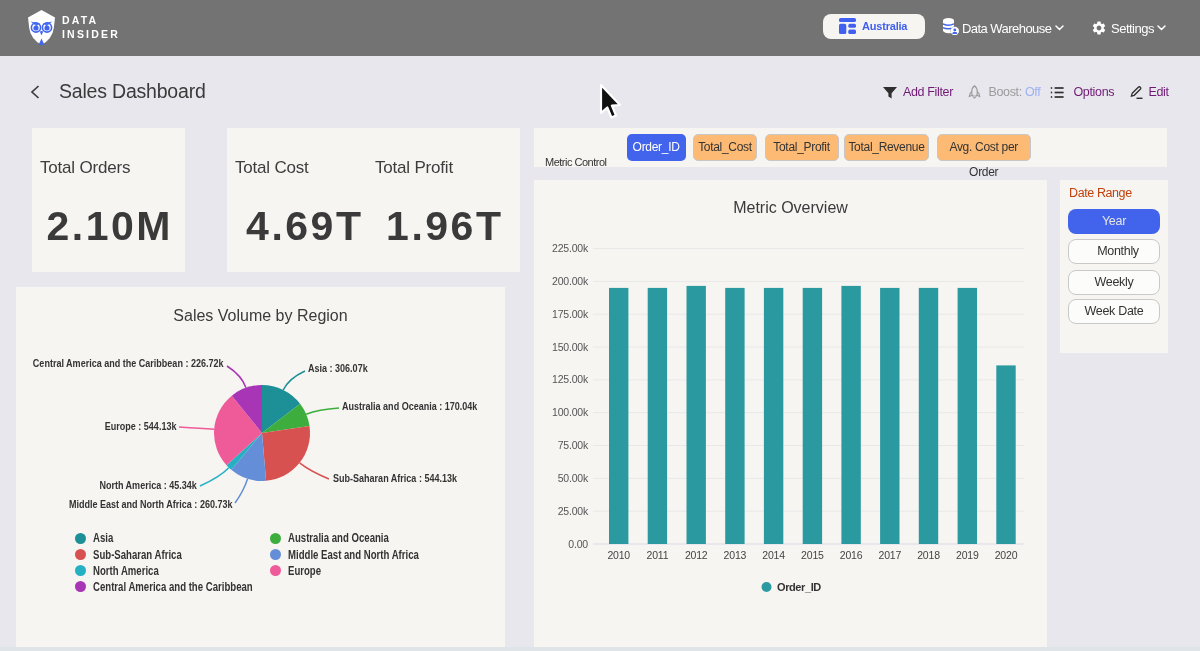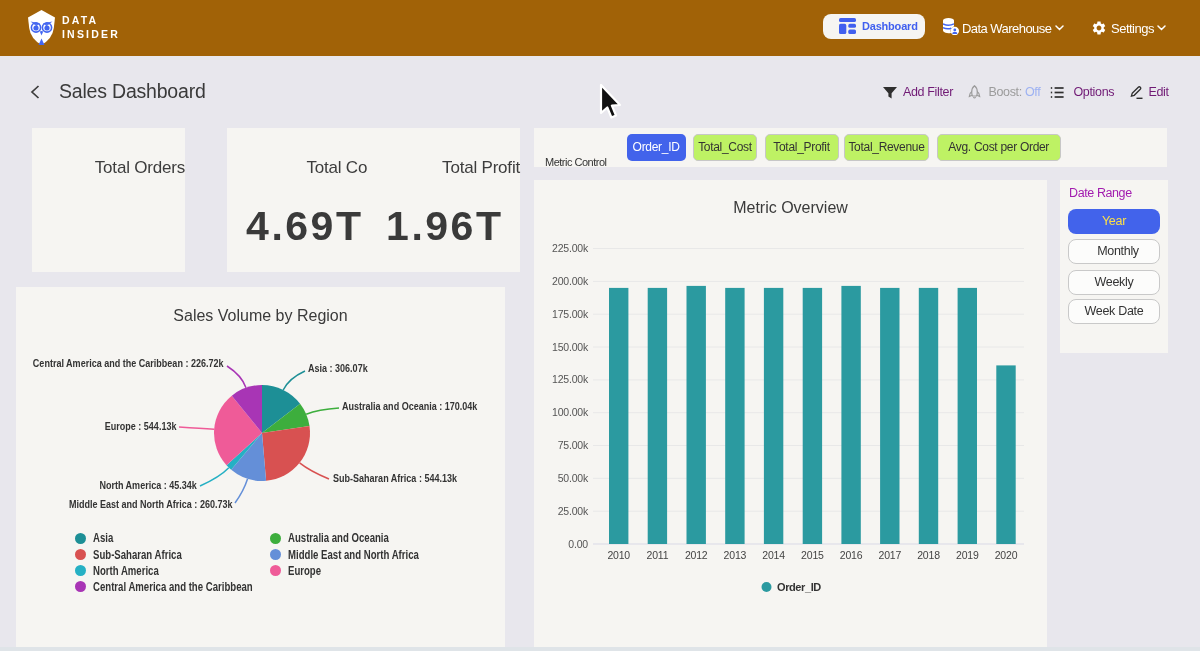--- a/index.html
+++ b/index.html
@@ -1,39 +1,39 @@
 <!DOCTYPE html>
 <html><head>
 <meta charset="utf-8">
 <style>
 * { margin:0; padding:0; box-sizing:border-box; }
 html,body { width:1200px; height:651px; overflow:hidden; }
 body { background:#e8e7ed; font-family:"Liberation Sans", sans-serif; position:relative; }
 .abs { position:absolute; }
-#topbar { position:absolute; left:0; top:0; width:1200px; height:56px; background:#a16207; }
+#topbar { position:absolute; left:0; top:0; width:1200px; height:56px; background:#737373; }
 #logotext { position:absolute; left:62px; top:14px; color:#fff; font-size:10.5px; font-weight:bold; letter-spacing:2.2px; line-height:13.5px; }
 #dashbtn { position:absolute; left:823px; top:13.5px; width:102px; height:25px; background:#f6f5f2; border-radius:8px; }
 #dashbtn span { position:absolute; left:39px; top:6px; color:#4160ef; font-size:11px; font-weight:bold; letter-spacing:-0.2px; }
 .topitem { position:absolute; top:20.5px; color:#fff; font-size:13.5px; letter-spacing:-0.4px; }
 #pagetitle { position:absolute; left:59px; top:81.5px; color:#3a3a3a; font-size:19.5px; letter-spacing:-0.2px; line-height:19.5px; }
 .toolitem { position:absolute; top:85.5px; color:#701a75; font-size:12.5px; letter-spacing:-0.35px; line-height:12.5px; }
 .card { position:absolute; background:#f6f5f2; }
 .kpi { width:153px; height:144px; top:128px; }
-.kpi .t { position:absolute; top:31.3px; left:0; width:100%; text-align:right; font-size:17px; color:#3d3d3d; letter-spacing:-0.2px; line-height:17px; }
+.kpi .t { position:absolute; top:31.3px; left:0; width:100%; text-align:left; font-size:17px; color:#3d3d3d; letter-spacing:-0.2px; line-height:17px;padding-left:8px; }
 .kpi .v { position:absolute; top:77.6px; left:0; width:100%; text-align:center; font-size:41px; font-weight:bold; color:#3a3a3a; line-height:41px; letter-spacing:2.5px; text-indent:2.5px; }
 #metricbar { left:534px; top:128px; width:633px; height:39px; }
 #metricbar .lbl { position:absolute; left:11px; top:28px; font-size:11px; letter-spacing:-0.5px; color:#333; line-height:13.5px; }
-.chip { position:absolute; top:6px; height:27px; border-radius:5px; border:1px solid #c7c7c7; background:#bef264; color:#333; font-size:12px; letter-spacing:-0.3px; line-height:25px; text-align:center; }
+.chip { position:absolute; top:6px; height:27px; border-radius:5px; border:1px solid #c7c7c7; background:#fdba74; color:#333; font-size:12px; letter-spacing:-0.3px; line-height:25px; text-align:center; }
 .chip.sel { background:#4263eb; border-color:#4263eb; color:#fff; line-height:27px; border:none; }
 #piecard { left:16px; top:287px; width:489px; height:382px; }
 #barcard { left:534px; top:180px; width:513px; height:549px; }
 #datecard { left:1060px; top:180px; width:108px; height:173px; }
-#datecard .t { position:absolute; left:9px; top:6px; font-size:12.5px; letter-spacing:-0.4px; color:#a21caf; }
+#datecard .t { position:absolute; left:9px; top:6px; font-size:12.5px; letter-spacing:-0.4px; color:#c2410c; }
 .dbtn { position:absolute; left:8px; width:92px; height:25px; border-radius:8px; border:1px solid #c9c9c9; background:#fcfcfb; color:#333; font-size:12.5px; letter-spacing:-0.3px; text-align:center; line-height:23px; }
-.dbtn.sel { background:#4263eb; border-color:#4263eb; color:#fde047; line-height:25px; border:none; }
+.dbtn.sel { background:#4263eb; border-color:#4263eb; color:#e5e5e5; line-height:25px; border:none; }
 .ctitle { text-align:center; font-size:16px; color:#3a3a3a; line-height:16px; }
 .plab { position:absolute; font-size:11px; font-weight:bold; color:#333; white-space:nowrap; transform:scaleX(0.82); line-height:11px; }
 .pleg { position:absolute; font-size:12px; font-weight:bold; color:#333; white-space:nowrap; transform:scaleX(0.8); transform-origin:0 0; line-height:14px; }
 #bottomstrip { position:absolute; left:0; top:647px; width:1200px; height:4px; background:#dfe4e8; }
 svg text { font-family:"Liberation Sans", sans-serif; }
 </style>
 </head>
 <body>
 <div id="topbar">
   <svg class="abs" style="left:28px;top:10px" width="27" height="35" viewBox="0 0 27 35">
@@ -52,21 +52,21 @@
     <path d="M10.5 35 L13.5 28.5 L16.5 35 Z" fill="#4265f0"></path>
   </svg>
   <div id="logotext">DATA<br>INSIDER</div>
   <div id="dashbtn">
     <svg class="abs" style="left:16px;top:4.5px" width="17" height="16" viewBox="0 0 17 16">
       <rect x="0" y="0" width="17" height="4" rx="1.6" fill="#4160ef"></rect>
       <rect x="0" y="5.8" width="7.3" height="10.2" rx="1.6" fill="#4160ef"></rect>
       <rect x="9.3" y="5.8" width="7.7" height="4" rx="1.6" fill="#4160ef"></rect>
       <rect x="9.3" y="11.6" width="7.7" height="4.4" rx="1.6" fill="#4160ef"></rect>
     </svg>
-    <span>Dashboard</span>
+    <span>Australia</span>
   </div>
   <svg class="abs" style="left:943px;top:17.5px" width="16" height="17" viewBox="0 0 16 17">
     <g fill="#fff">
       <ellipse cx="5.5" cy="2.4" rx="5.5" ry="2.4"></ellipse>
       <path d="M0 2.4 L11 2.4 L11 8.2 Q9 9.4 8 11.5 L0 11.5 Z"></path>
       <path d="M0 11 L7.6 11 Q7.2 13.2 8 15 Q5 15.6 2.5 14.8 Q0 14 0 12.5 Z"></path>
       <circle cx="11.8" cy="13" r="4.2"></circle>
     </g>
     <g stroke="#4265f0" fill="none">
       <path d="M0 5.8 Q5.5 8.6 11 5.8" stroke-width="1.5"></path>
@@ -118,37 +118,38 @@
 </svg>
 <div class="toolitem" style="left:1073.5px;">Options</div>
 <svg class="abs" style="left:1128px;top:85.5px" width="15" height="13" viewBox="0 0 15 13">
   <path d="M4.2 7.3 L10.3 1.2 Q11.3 0.2 12.3 1.2 Q13.3 2.2 12.3 3.2 L6.2 9.3 L3.4 10.1 Z" fill="none" stroke="#2f2f2f" stroke-width="1.3"></path>
   <line x1="8.5" y1="12.3" x2="14.5" y2="12.3" stroke="#2f2f2f" stroke-width="1.4"></line>
 </svg>
 <div class="toolitem" style="left:1148.5px;">Edit</div>
 
 <div class="card kpi" style="left:32px;">
     <div class="t">Total Orders</div>
+    <div class="v">2.10M</div>
   </div>
 <div class="card kpi" style="left:199px;margin-left:28px;">
     <div class="t">Total Cost</div>
     <div class="v">4.69T</div>
   </div>
 <div class="card kpi" style="left:367px;">
     <div class="t">Total Profit</div>
     <div class="v">1.96T</div>
   </div>
 
 <div class="card" id="metricbar">
   <span class="lbl">Metric Control</span>
   <span class="chip sel" style="left:92.6px;width:59px;">Order_ID</span>
   <span class="chip" style="left:159px;width:64px;">Total_Cost</span>
   <span class="chip" style="left:230.5px;width:74px;">Total_Profit</span>
   <span class="chip" style="left:310px;width:85px;">Total_Revenue</span>
-  <span class="chip" style="left:402.7px;width:124px;">Avg. Cost per Order</span>
+  <span class="chip" style="left:402.7px;width:94px;">Avg. Cost per Order</span>
 </div>
 
 <div class="card" id="piecard">
     <div class="ctitle" style="position:absolute;left:0;width:489px;top:21px;">Sales Volume by Region</div>
     <svg style="position:absolute;left:0;top:0" width="489" height="334" viewBox="0 0 489 334">
       <path d="M267.2,103.0 Q273.0,91.3 289,84" fill="none" stroke="#1d8f96" stroke-width="1.5"></path>
       <path d="M290.2,127.3 Q302.2,122.3 323,121" fill="none" stroke="#3dae3d" stroke-width="1.5"></path>
       <path d="M283.6,175.8 Q293.8,183.9 313,192" fill="none" stroke="#d85151" stroke-width="1.5"></path>
       <path d="M231.6,191.8 Q227.6,204.2 219,216" fill="none" stroke="#648fd8" stroke-width="1.5"></path>
       <path d="M212.8,180.7 Q203.8,190.0 184,199" fill="none" stroke="#25b0c4" stroke-width="1.5"></path>

